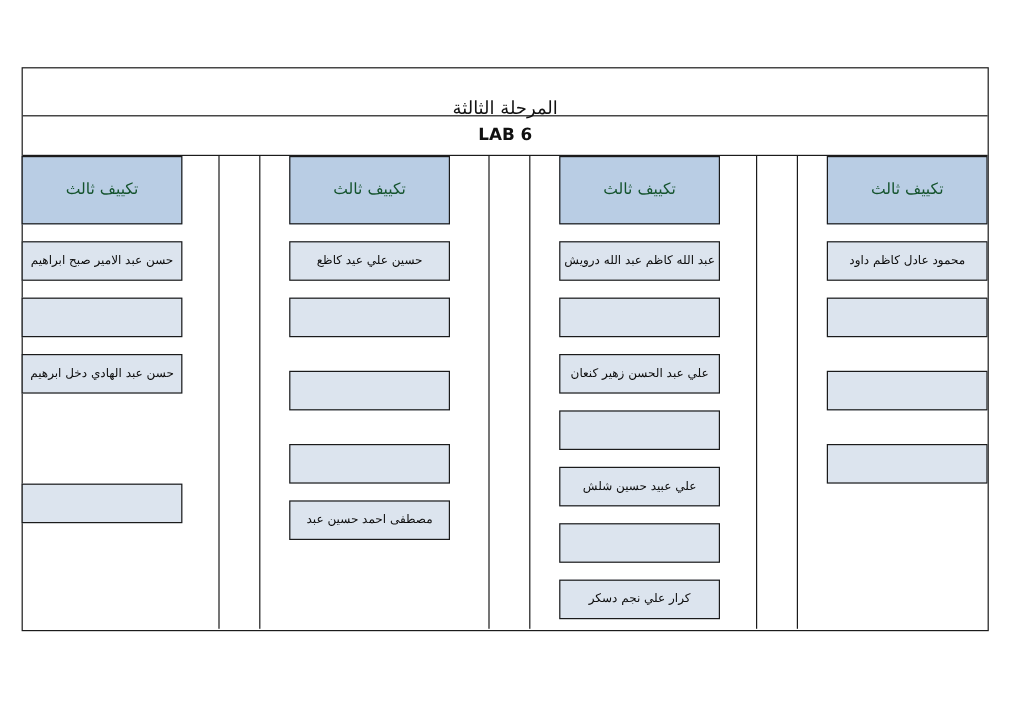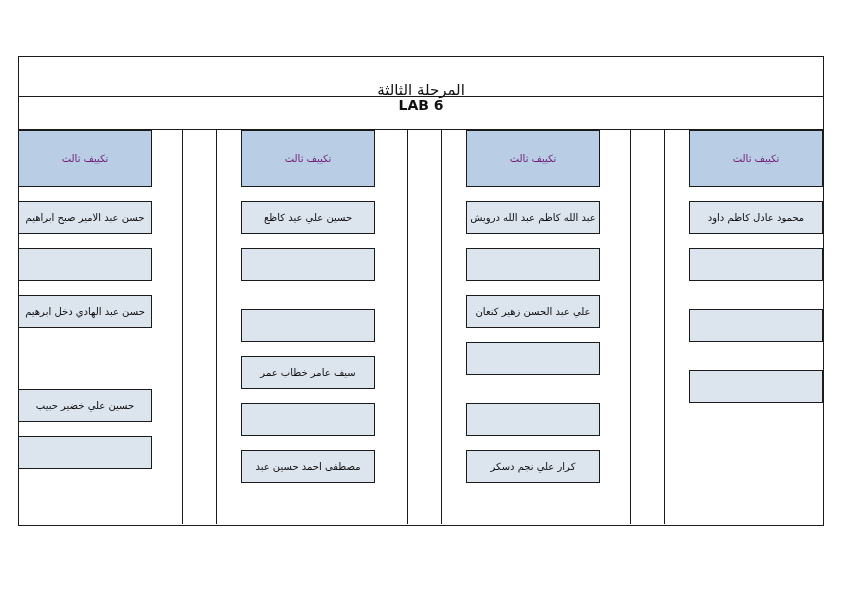--- a/index.html
+++ b/index.html
@@ -40,21 +40,21 @@
   .title-row .title-text {
     font-size: 15px;
     color: #111111;
     letter-spacing: 0.2px;
     margin-top: 27px;
   }
   .lab-row {
     height: 33px;
     border-bottom: 1.5px solid #1b1b1b;
     display: flex;
-    align-items: flex-start;
+    align-items: center;
     justify-content: center;
     box-sizing: border-box;
   }
   .lab-row .lab-text {
     font-size: 14px;
     font-weight: bold;
     color: #111111;
     direction: ltr;
   }
 
@@ -93,22 +93,22 @@
 
   
   .cell-head {
     height: 57px;
     background: #b9cde4;
     border: 1.2px solid #1b1b1b;
     box-sizing: border-box;
     display: flex;
     align-items: center;
     justify-content: center;
-    font-size: 10px;
-    color: #701a75;
+    font-size: 13px;
+    color: #14532d;
     margin-bottom: 0px;
   }
   .cell-name {
     height: 33px;
     background: #dce4ee;
     border: 1.2px solid #1b1b1b;
     box-sizing: border-box;
     display: flex;
     align-items: center;
     justify-content: center;
@@ -173,54 +173,53 @@
       <div class="cell-head">تكييف ثالث</div>
       <div class="gap"></div>
       <div class="cell-name">عبد الله كاظم عبد الله درويش</div>
       <div class="gap"></div>
       <div class="cell-blank"></div>
       <div class="gap"></div>
       <div class="cell-name">علي عبد الحسن زهير كنعان</div>
       <div class="gap"></div>
       <div class="cell-blank"></div>
       <div class="gap"></div>
+      <div class="cell-name">علي عبيد حسين شلش</div>
       <div class="gap"></div>
       <div class="cell-blank"></div>
       <div class="gap"></div>
       <div class="cell-name">كرار علي نجم دسكر</div>
     </div>
 
     <div class="col col-2">
       <div class="cell-head">تكييف ثالث</div>
       <div class="gap"></div>
       <div class="cell-name">حسين علي عيد كاظع</div>
       <div class="gap"></div>
       <div class="cell-blank"></div>
       <div class="gap"></div>
       <div class="gap"></div>
       <div class="cell-blank"></div>
       <div class="gap"></div>
-      <div class="cell-name">سيف عامر خطاب عمر</div>
       <div class="gap"></div>
       <div class="cell-blank"></div>
       <div class="gap"></div>
       <div class="cell-name">مصطفى احمد حسين عبد</div>
     </div>
 
     <div class="col col-3">
       <div class="cell-head">تكييف ثالث</div>
       <div class="gap"></div>
       <div class="cell-name">حسن عبد الامير صبح ابراهيم</div>
       <div class="gap"></div>
       <div class="cell-blank"></div>
       <div class="gap"></div>
       <div class="cell-name">حسن عبد الهادي دخل ابرهيم</div>
       <div class="gap"></div>
       <div class="cell-void"></div>
       <div class="gap"></div>
-      <div class="cell-name">حسين علي خضير حبيب</div>
       <div class="gap"></div>
       <div class="cell-blank"></div>
       <div class="gap"></div>
     </div>
   </div>
 
 </div>
 
 </body></html>

